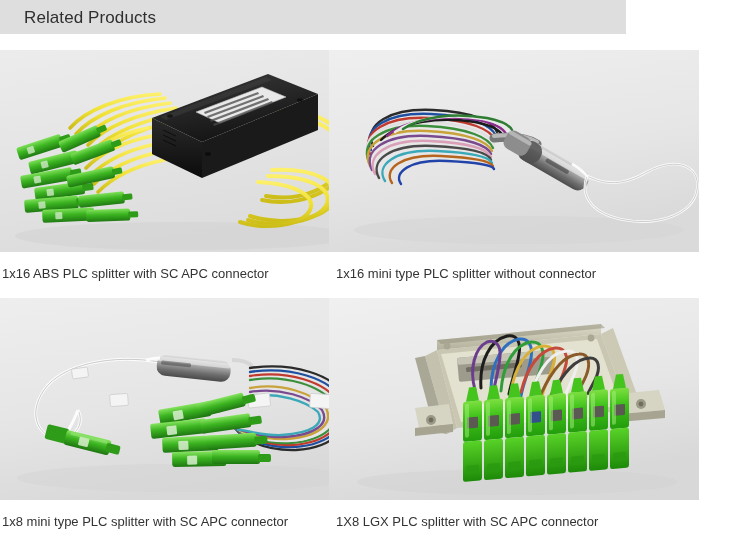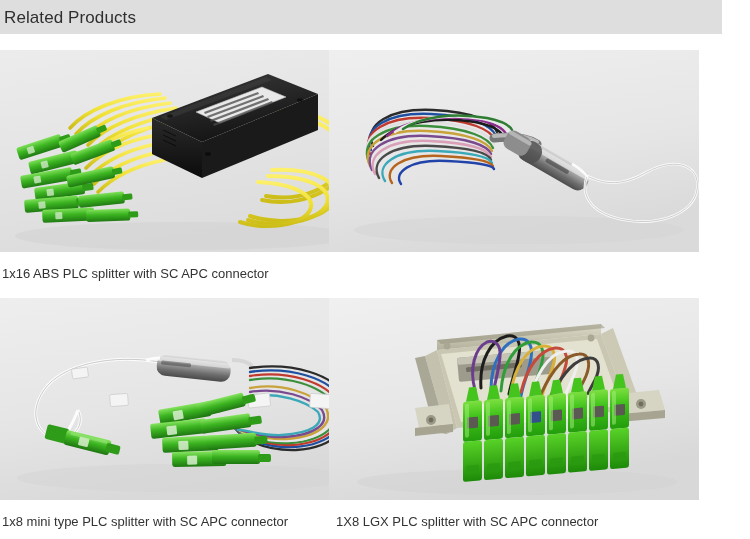--- a/index.html
+++ b/index.html
@@ -11,27 +11,27 @@
   body {
     width: 750px;
     height: 539px;
     font-family: "Liberation Sans", sans-serif;
     color: #333333;
     overflow: hidden;
   }
 
   
   .section-header {
-    width: 722px;
+    width: 626px;
     height: 34px;
     background: #dedede;
     display: flex;
     align-items: center;
     box-sizing: border-box;
-    padding-left: 4px;
+    padding-left: 24px;
   }
   .section-header .title {
     font-size: 17px;
     font-weight: 400;
     color: #2f2f2f;
     letter-spacing: .1px;
     line-height: 1;
   }
 
   
@@ -266,20 +266,21 @@
         <g transform="translate(182,78) rotate(30)">
           <rect x="0" y="0" width="26" height="20" rx="7" fill="#8d8d8d"></rect>
           <rect x="0" y="2" width="26" height="4" rx="2" fill="#d0d0d0" opacity=".6"></rect>
         </g>
 
         <path d="M258 126 C 282 138 300 132 318 122 C 348 106 372 116 368 140 C 364 164 330 176 296 170 C 266 165 250 148 258 126 Z" fill="none" stroke="#fbfbfb" stroke-width="2.6"></path>
         <path d="M258 126 C 282 138 300 132 318 122 C 348 106 372 116 368 140 C 364 164 330 176 296 170 C 266 165 250 148 258 126 Z" fill="none" stroke="#b9b9b9" stroke-width=".7"></path>
         <path d="M243 114 C 250 118 255 122 259 127" fill="none" stroke="#fbfbfb" stroke-width="2.6"></path>
       </svg>
     </div>
+    <div class="product-caption">1x16 mini type PLC splitter without connector</div>
   </div>
 
   <div class="product-card card-left">
     <div class="product-photo">
       <svg width="370" height="202" viewBox="0 0 370 202" xmlns="http://www.w3.org/2000/svg">
         <defs>
           <linearGradient id="bg3" x1="0" y1="0" x2="0.3" y2="1">
             <stop offset="0%" stop-color="#eeeeee"></stop>
             <stop offset="60%" stop-color="#e5e5e5"></stop>
             <stop offset="100%" stop-color="#d9d9d9"></stop>

